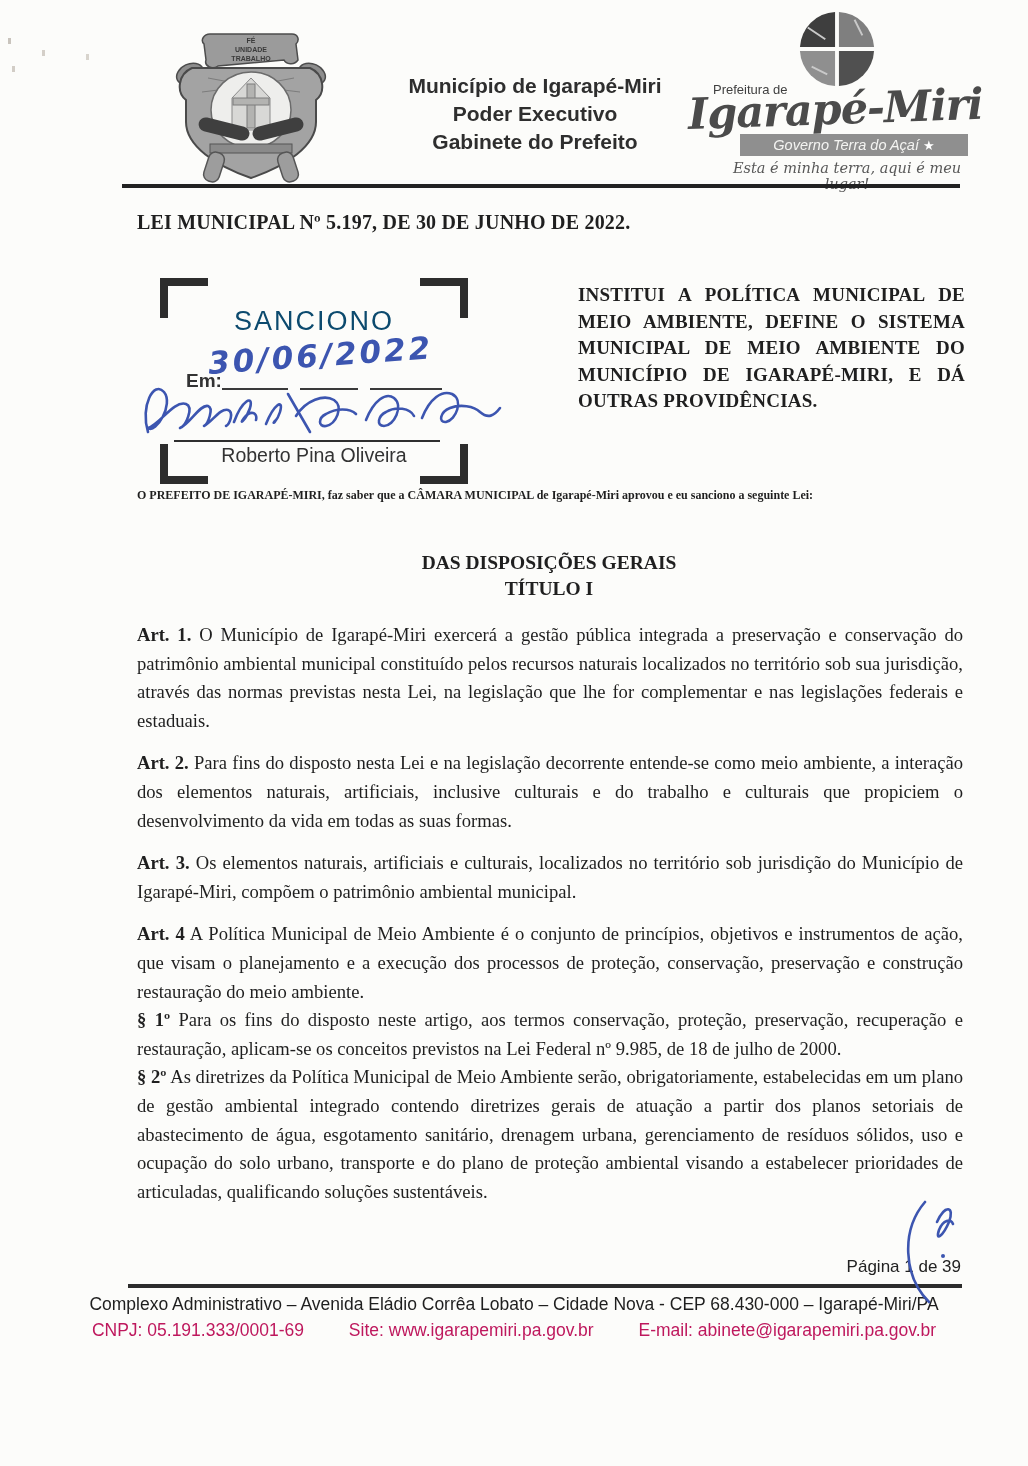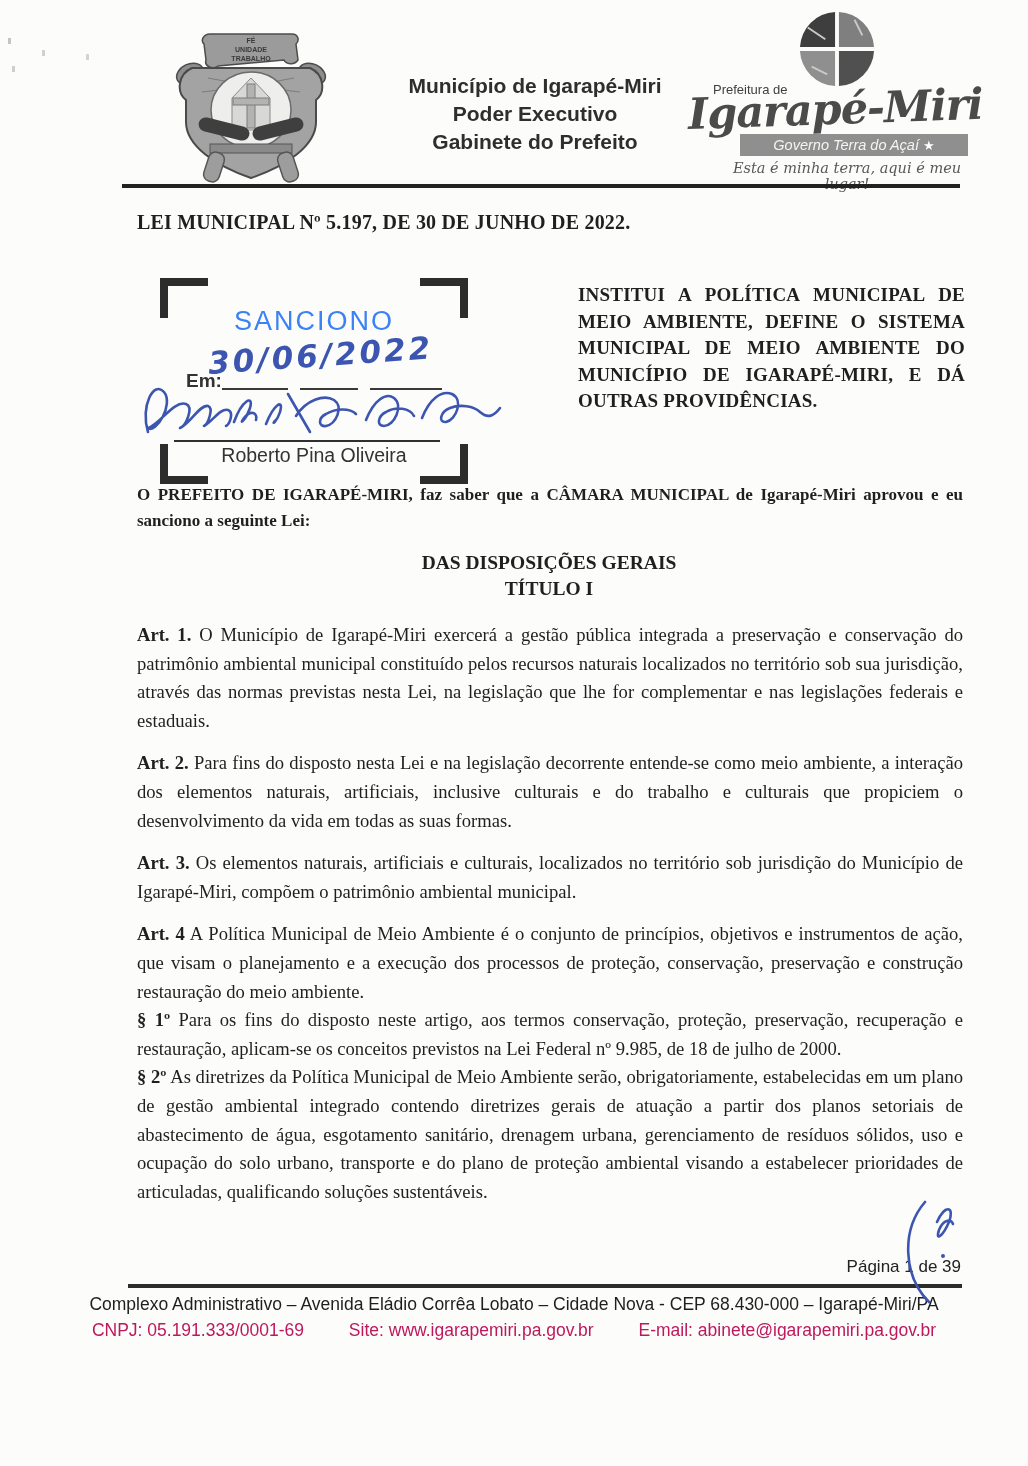--- a/index.html
+++ b/index.html
@@ -49,21 +49,21 @@
 
   
   .stamp { position:absolute; left:160px; top:278px; width:308px; height:206px; }
   .corner { position:absolute; width:48px; height:40px; }
   .corner.tl { left:0;   top:0;    border-left:8px solid #2d2d2d; border-top:8px solid #2d2d2d; }
   .corner.tr { right:0;  top:0;    border-right:8px solid #2d2d2d; border-top:8px solid #2d2d2d; }
   .corner.bl { left:0;   bottom:0; border-left:8px solid #2d2d2d; border-bottom:8px solid #2d2d2d; }
   .corner.br { right:0;  bottom:0; border-right:8px solid #2d2d2d; border-bottom:8px solid #2d2d2d; }
   .stamp-title {
     position:absolute; left:0; top:28px; width:100%; text-align:center;
-    font-family:"Liberation Sans", sans-serif; font-size:27px; letter-spacing:2px; color:#3b82f6;
+    font-family:"Liberation Sans", sans-serif; font-size:27px; letter-spacing:2px; color:#0c4a6e;
   }
   .stamp-em {
     position:absolute; left:26px; top:92px;
     font-family:"Liberation Sans", sans-serif; font-weight:bold; font-size:19px; color:#333;
   }
   .date-lines { position:absolute; left:62px; top:110px; width:220px; height:2px; }
   .date-seg { position:absolute; top:0; height:2px; background:#3a3a3a; }
   .seg1 { left:0; width:66px; } .seg2 { left:78px; width:58px; } .seg3 { left:148px; width:72px; }
   .hand-date {
     position:absolute; left:48px; top:58px; width:260px;
@@ -81,21 +81,21 @@
   
   .ementa {
     position:absolute; left:578px; top:282px; width:387px;
     font-weight:bold; font-size:19px; line-height:26.5px;
     text-align:justify; letter-spacing:.2px;
   }
 
   
   .preamble {
     position:absolute; left:137px; top:482px; width:826px;
-    font-weight:bold; font-size:17px; line-height:26px; text-align:justify;
+    font-weight:bold; font-size:12px; line-height:26px; text-align:justify;
   }
   .titulo {
     position:absolute; left:137px; top:550px; width:824px; text-align:center;
     font-weight:bold; font-size:19.5px; line-height:26px;
   }
 
   
   .articles {
     position:absolute; left:137px; top:621px; width:826px;
     font-size:18.6px; line-height:28.6px; text-align:justify;

